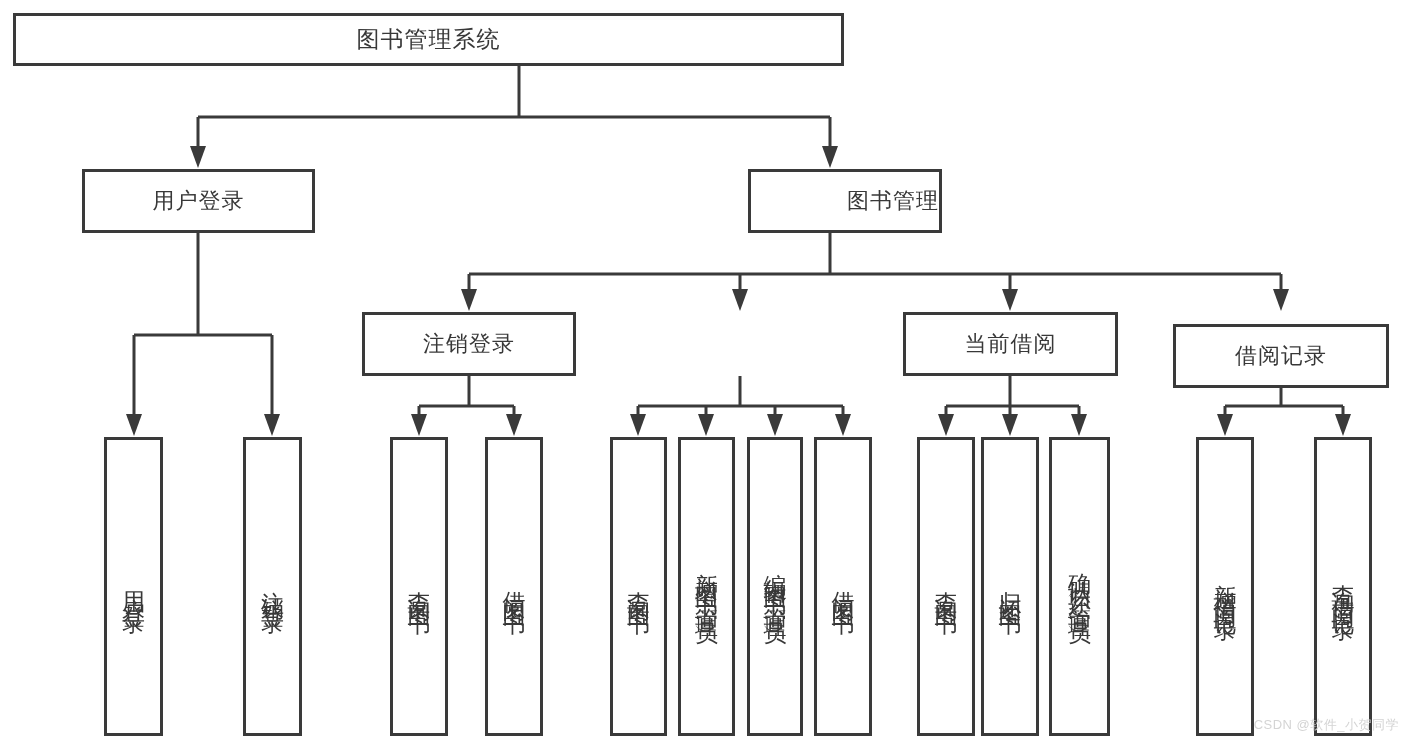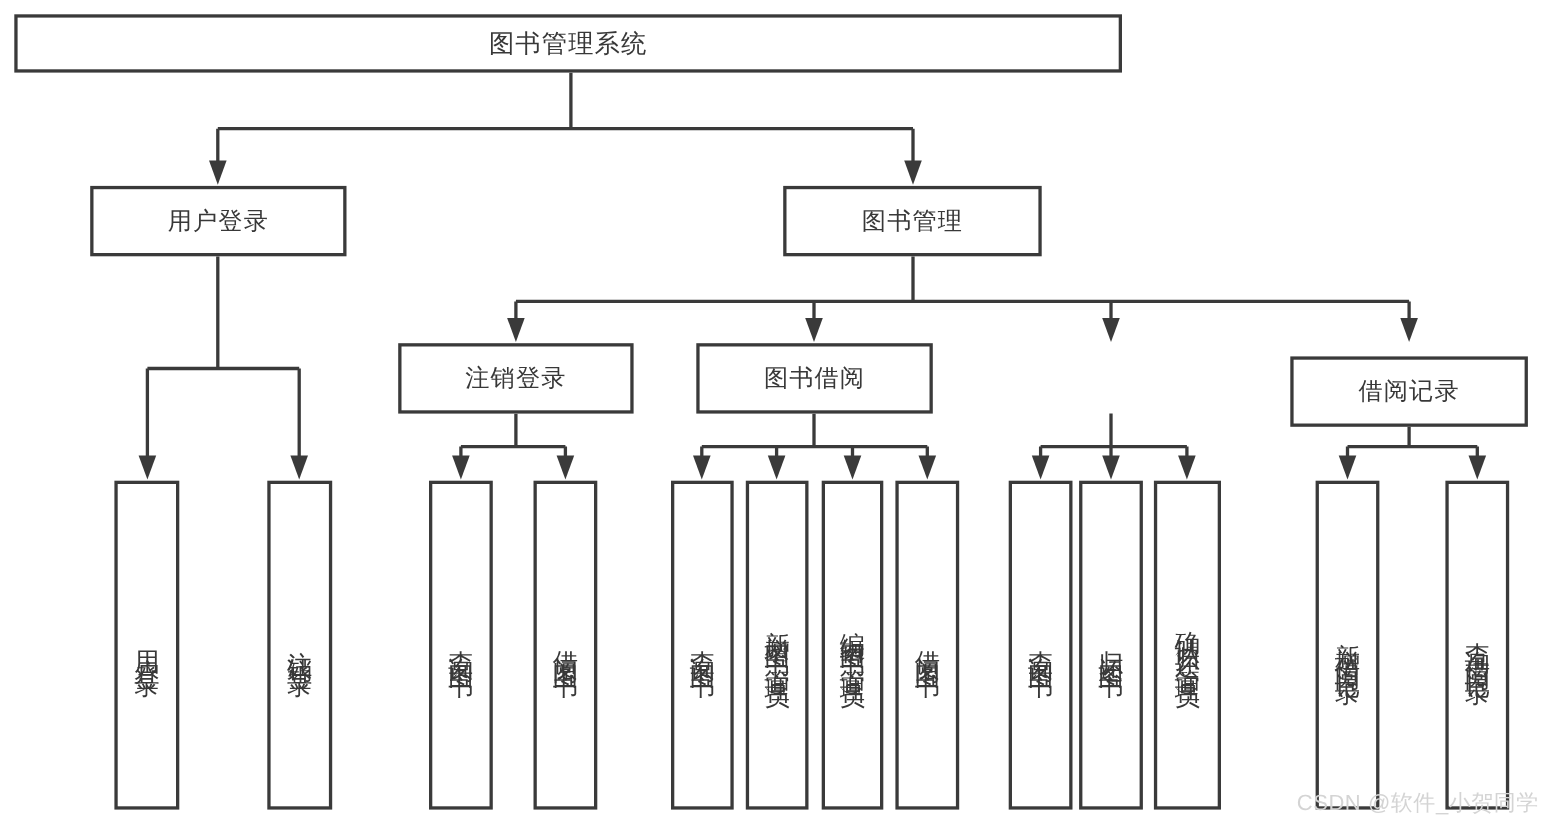--- a/index.html
+++ b/index.html
@@ -65,21 +65,21 @@
     letter-spacing: 7px;
     line-height: 1;
     white-space: nowrap;
   }
   #watermark {
     position: absolute;
     right: 6px;
     top: 716px;
     z-index: 5;
     color: var(--watermark, #d4d4d4);
-    font-size: 20px;
+    font-size: 13px;
     letter-spacing: 0.5px;
     pointer-events: none;
   }
 </style>
 </head>
 <body>
 
 <div id="canvas">
 
   <svg id="connectors" viewBox="0 0 1405 747" xmlns="http://www.w3.org/2000/svg">
@@ -111,36 +111,36 @@
     <path d="M1010,376 V406 M946,406 H1079 M946,406 V417 M1010,406 V417 M1079,406 V417"></path>
     <polygon points="946,436 938,414 954,414"></polygon>
     <polygon points="1010,436 1002,414 1018,414"></polygon>
     <polygon points="1079,436 1071,414 1087,414"></polygon>
 
     <path d="M1281,376 V406 M1225,406 H1343 M1225,406 V417 M1343,406 V417"></path>
     <polygon points="1225,436 1217,414 1233,414"></polygon>
     <polygon points="1343,436 1335,414 1351,414"></polygon>
   </svg>
 
-  <div class="hbox root" style="left:13px; top:13px; width:1007px; height:53px;">
+  <div class="hbox root" style="left:13px; top:13px; width:831px; height:53px;">
     <span>图书管理系统</span>
   </div>
 
   <div class="hbox" style="left:82px; top:169px; width:233px; height:64px;">
     <span>用户登录</span>
   </div>
-  <div class="hbox" style="left:712px; top:169px; width:235px; height:64px;">
+  <div class="hbox" style="left:748px; top:169px; width:194px; height:64px;justify-content:flex-end;">
     <span>图书管理</span>
   </div>
 
   <div class="hbox" style="left:362px; top:312px; width:214px; height:64px;">
     <span>注销登录</span>
   </div>
-  <div class="hbox" style="left:633px; top:312px; width:215px; height:64px;">
-    <span>图书借阅</span>
+  <div class="hbox" style="left:903px; top:312px; width:215px; height:64px;">
+    <span>当前借阅</span>
   </div>
   <div class="hbox" style="left:1173px; top:324px; width:216px; height:64px;">
     <span>借阅记录</span>
   </div>
 
   <div class="vbox" style="left:104px; width:59px;">
     <span class="vtext">用户登录</span>
   </div>
   <div class="vbox" style="left:243px; width:59px;">
     <span class="vtext">注销登录</span>

